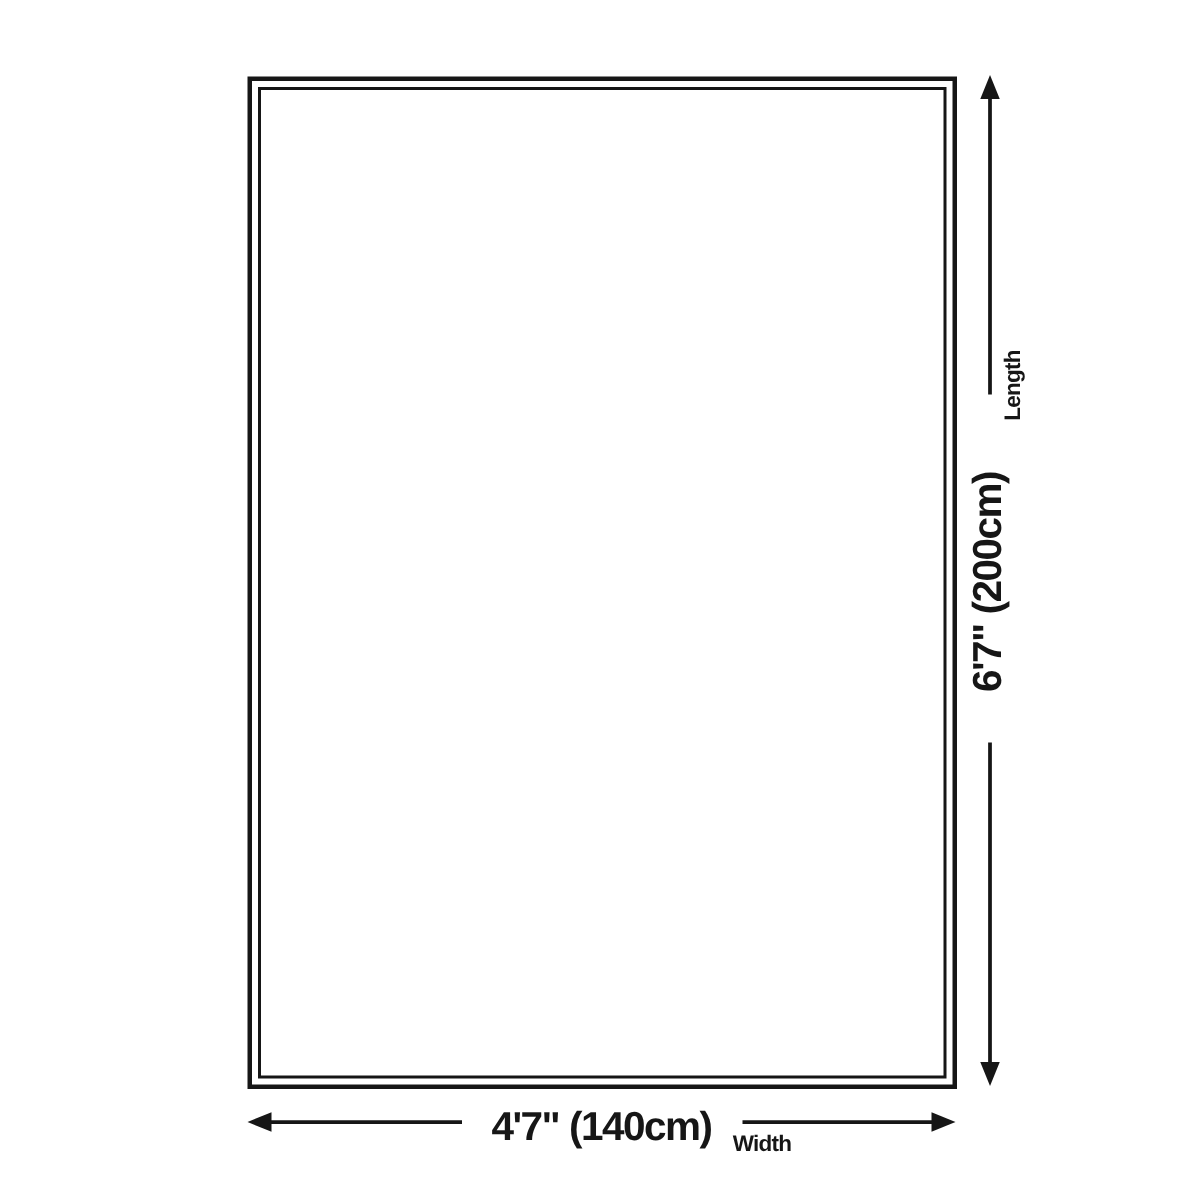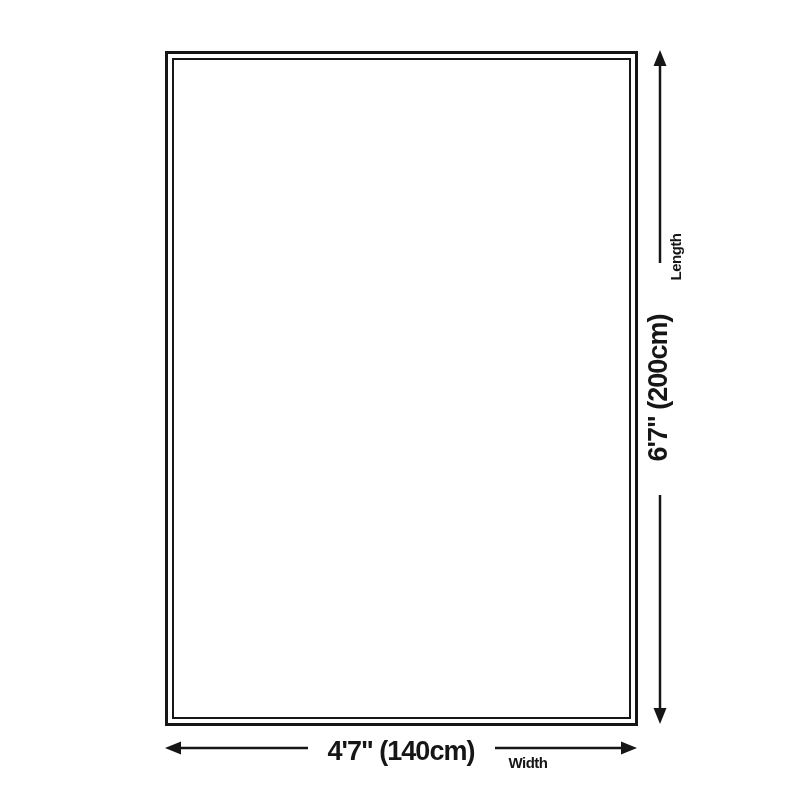--- a/index.html
+++ b/index.html
@@ -92,21 +92,21 @@
     width: 80px;
     height: 18px;
   }
   .label-width-value {
     left: 301px;
     top: 736px;
     width: 200px;
     height: 30px;
   }
   .label-width {
-    left: 498px;
+    left: 478px;
     top: 754px;
     width: 60px;
     height: 18px;
   }
 </style>
 </head>
 <body>
 
 <div class="canvas">
 

